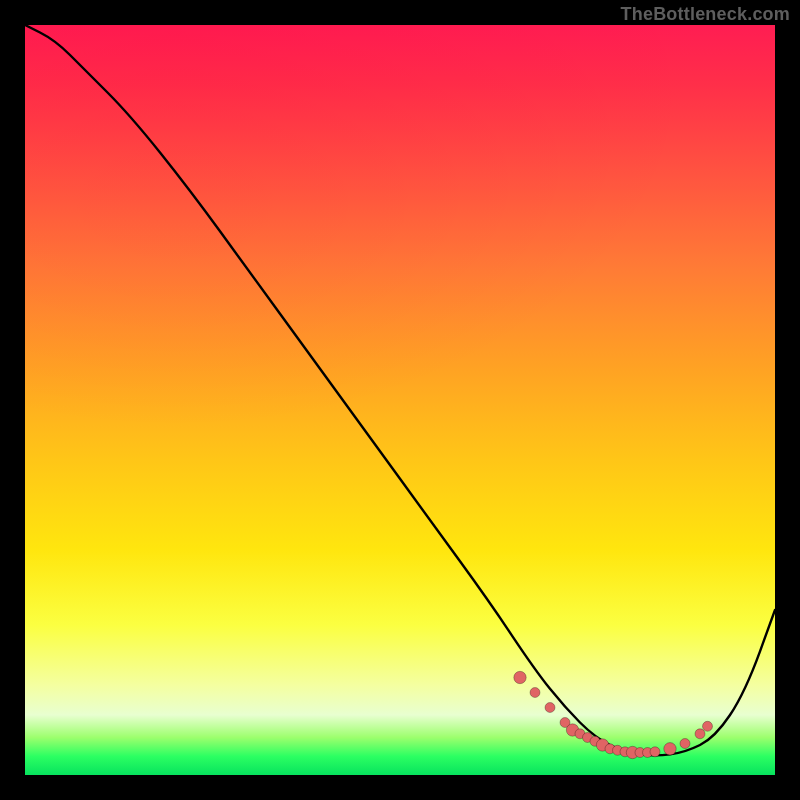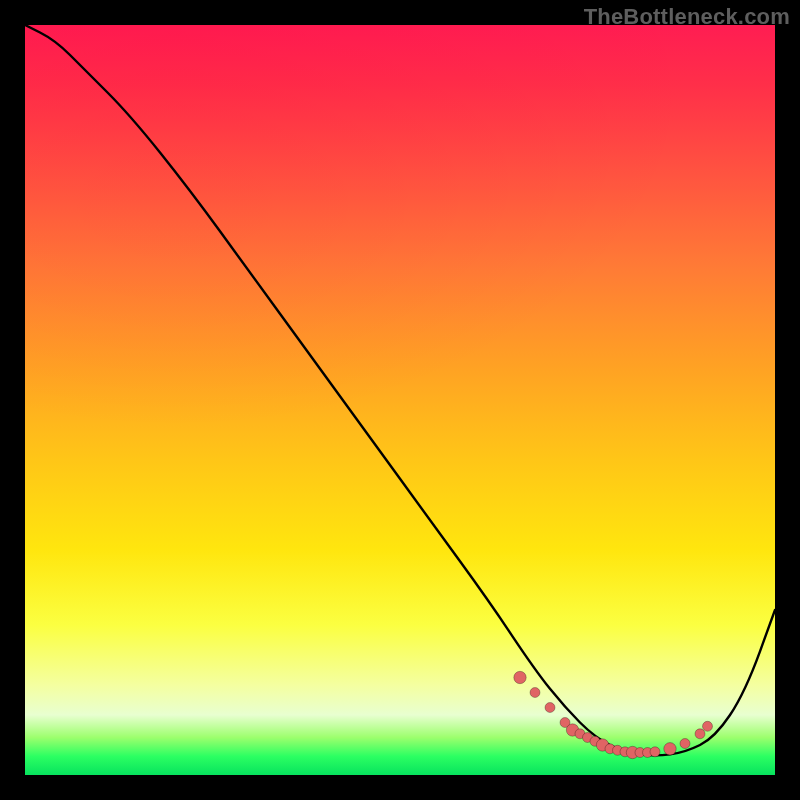--- a/index.html
+++ b/index.html
@@ -14,21 +14,21 @@
   .stage {
     position: relative;
     width: 800px;
     height: 800px;
     background: #000;
   }
   .watermark {
     position: absolute;
     top: 4px;
     right: 10px;
-    font-size: 22px;
+    font-size: 18px;
     font-weight: 600;
     color: #5e5e5e;
     letter-spacing: 0.2px;
     z-index: 20;
   }
   
   .plot {
     position: absolute;
     left: 25px;
     top: 25px;

